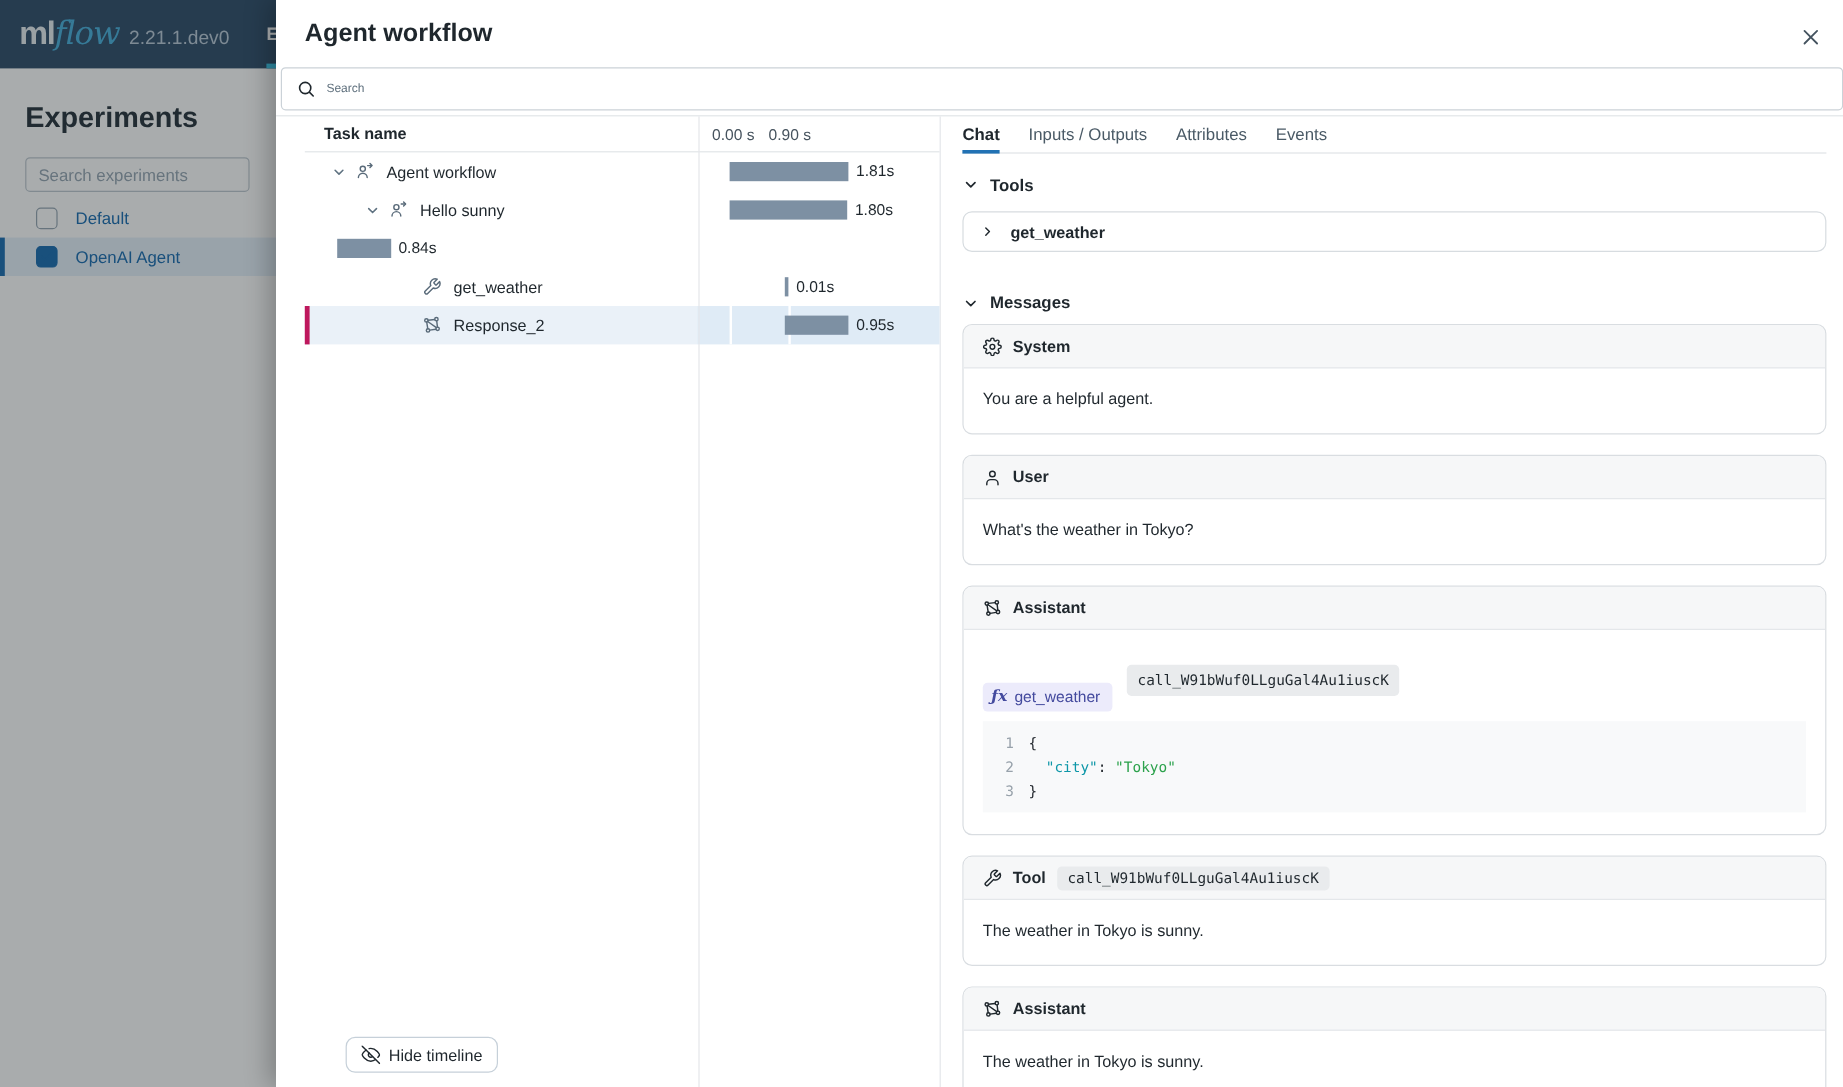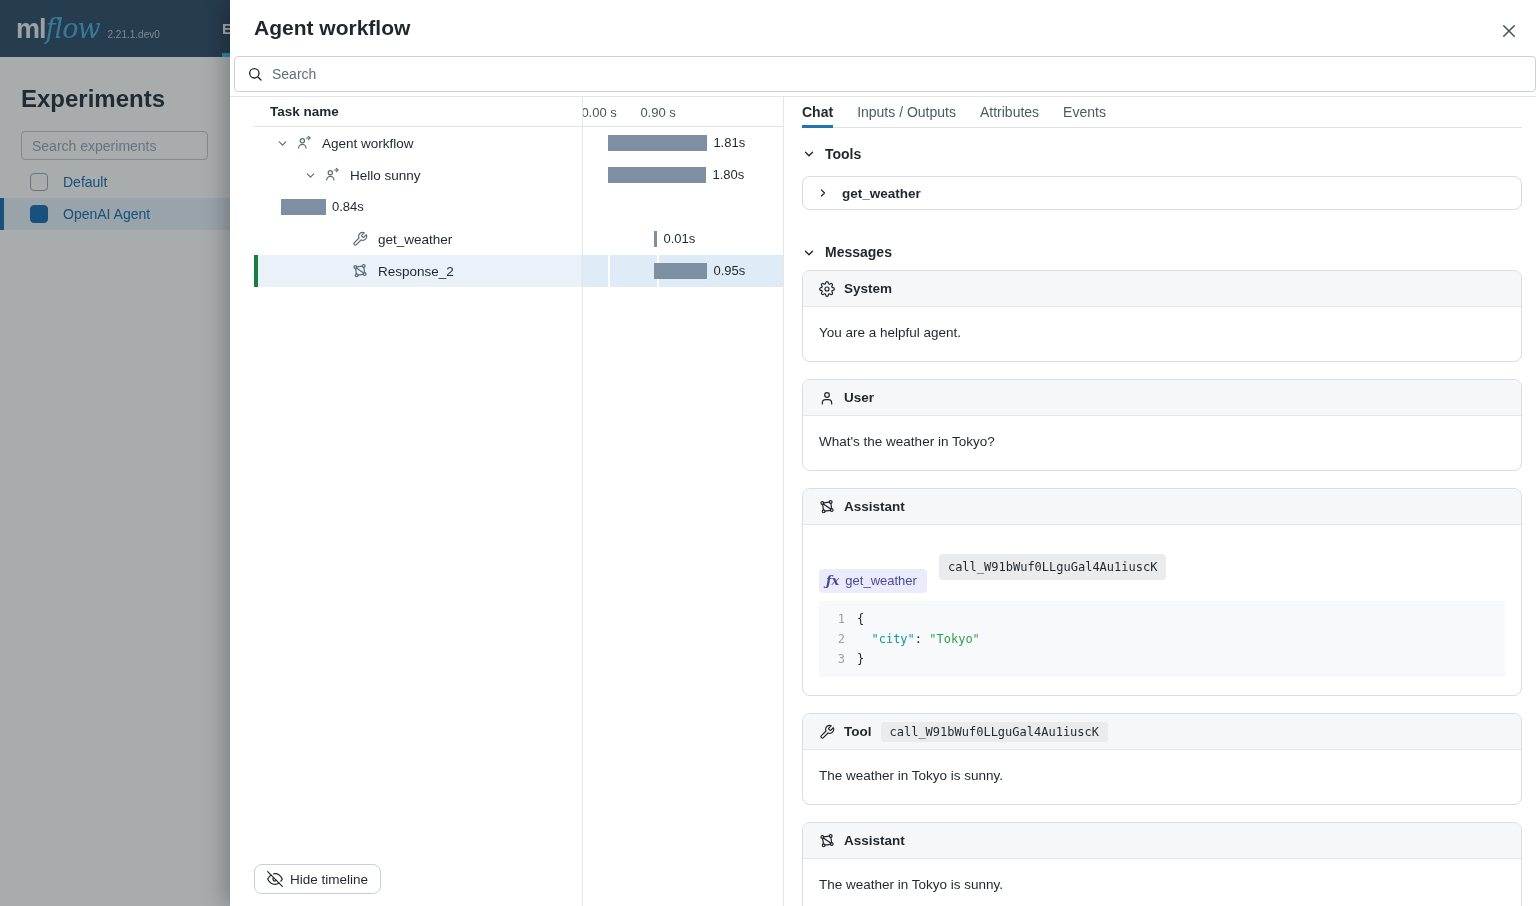--- a/index.html
+++ b/index.html
@@ -4,21 +4,21 @@
 <style>
   * { margin:0; padding:0; box-sizing:border-box; }
   html,body { width:1536px; height:906px; overflow:hidden; font-family:"Liberation Sans",sans-serif; color:#1F272D; background:#fff; }
 
   
   .bg-app { position:absolute; inset:0; z-index:0; background:#fff; }
   .bg-header { height:57px; background:#36536F; display:flex; align-items:center; padding:0 16px; position:relative; }
   .logo { display:flex; align-items:baseline; }
   .logo-ml { color:#E9EEF2; font-weight:bold; font-size:27px; letter-spacing:-1px; }
   .logo-flow { color:#4FB3DE; font-size:27px; font-style:italic; font-family:"DejaVu Serif",serif; letter-spacing:-1px; }
-  .logo-ver { color:#BCCBD9; font-size:10px; margin-left:8px; }
+  .logo-ver { color:#BCCBD9; font-size:16px; margin-left:8px; }
   .bg-nav-item { position:absolute; left:222px; top:0; height:57px; display:flex; align-items:center; color:#fff; font-weight:bold; font-size:15px; }
   .bg-nav-item::after { content:""; position:absolute; left:0; right:-60px; bottom:0; height:4px; background:#43C9ED; }
   .bg-side { padding:28px 0 0 21px; }
   .bg-title { font-size:24px; font-weight:bold; color:#2E3A42; }
   .bg-search { margin-top:18px; width:187px; height:29px; border:1px solid #C2CBD3; border-radius:4px; font-size:14px; color:#2E3A42; padding:0 10px; outline:none; }
   .bg-search::placeholder { color:#9AA9B6; }
   .bg-list { margin-top:6px; margin-left:-21px; }
   .bg-row { height:32px; display:flex; align-items:center; padding-left:30px; gap:15px; font-size:14px; color:#2272B4; }
   .bg-row.selected { background:#E7F1FB; border-left:4px solid #2272B4; padding-left:26px; }
   .cbox { width:18px; height:18px; border:1px solid #9AA9B6; border-radius:4px; background:#fff; flex:none; }
@@ -29,49 +29,49 @@
 
   
   .modal { position:absolute; top:0; left:230px; right:0; bottom:0; background:#fff; z-index:10; display:flex; flex-direction:column; box-shadow:-6px 0 20px rgba(0,0,0,0.25); }
   .modal-header { height:56px; display:flex; align-items:center; padding-left:24px; position:relative; flex:none; }
   .modal-title { font-size:21px; font-weight:bold; }
   .modal-close { position:absolute; top:18px; right:14px; width:26px; height:26px; border:none; background:none; cursor:pointer; color:#44535F; display:flex; align-items:center; justify-content:center; }
   .modal-close svg { width:18px; height:18px; }
   .search-wrap { flex:none; padding-left:4px; height:40px; }
   .msearch { height:36px; border:1px solid #CBD2D8; border-radius:4px; display:flex; align-items:center; padding:0 12px; gap:9px; }
   .msearch svg { width:16px; height:16px; stroke:#5E6F7C; flex:none; }
-  .msearch input { border:none; outline:none; flex:1; font-size:14px; font-family:"Liberation Sans",sans-serif; color:#1F272D; }
+  .msearch input { border:none; outline:none; flex:1; font-size:10px; font-family:"Liberation Sans",sans-serif; color:#1F272D; }
   .msearch input::placeholder { color:#5E6F7C; }
   .modal-body { flex:1; border-top:1px solid #E2E5E8; display:flex; min-height:0; }
 
   
   .left-section { width:530px; flex:none; border-right:1px solid #E4E7EA; position:relative;margin-left:24px; }
   .col-divider { position:absolute; left:328px; top:0; bottom:0; width:1px; background:#E4E7EA; }
   .tree-head { height:30px; display:flex; border-bottom:1px solid #E2E5E8; }
   .th-name { width:328px; padding-left:16px; font-size:13.5px; font-weight:bold; display:flex; align-items:center; }
   .th-axis { width:202px; position:relative; font-size:13px; color:#46535E; }
   .tick { position:absolute; top:50%; transform:translateY(-50%); white-space:nowrap; }
-  .tick.t0 { left:0; } .tick.t1 { left:59px; }
+  .tick.t0 { left:12px; } .tick.t1 { left:59px; }
   .trow { height:32px; display:flex; cursor:pointer; }
   .tname { width:328px; display:flex; align-items:center; }
   .level-0 .tname { padding-left:14px; } .level-1 .tname { padding-left:42px; } .level-2 .tname { padding-left:70px; }
   .chev { width:28px; height:32px; display:flex; align-items:center; justify-content:center; color:#5F7281; flex:none; }
   .chev svg { width:13px; height:13px; }
   .ticon { width:16px; height:16px; color:#5A6B7A; flex:none; }
   .ticon svg { width:16px; height:16px; }
   .tlabel { margin-left:10px; font-size:13.5px; white-space:nowrap; }
   .ttime { width:202px; position:relative; }
   .bar { position:absolute; top:8px; height:16px; background:#7D90A3; }
   .dur { position:absolute; top:0; line-height:32px; font-size:13px; white-space:nowrap; }
-  .trow.selected .tname { background:#EAF1F8; border-left:4px solid #15803d; }
+  .trow.selected .tname { background:#EAF1F8; border-left:4px solid #be185d; }
   .trow.selected.level-2 .tname { padding-left:66px; }
   .trow.selected .ttime { background:#DFEBF6; }
   .gridline { position:absolute; top:0; bottom:0; width:2px; background:#fff; }
   .gl-a { left:27px; } .gl-b { left:76px; }
-  .hide-timeline { position:absolute; left:0; bottom:12px; height:30px; border:1px solid #C6D0D9; border-radius:8px; background:#fff; display:flex; align-items:center; gap:7px; padding:0 12px; font-size:13.5px; font-family:"Liberation Sans",sans-serif; color:#1F272D; cursor:pointer; }
+  .hide-timeline { position:absolute; left:34px; bottom:12px; height:30px; border:1px solid #C6D0D9; border-radius:8px; background:#fff; display:flex; align-items:center; gap:7px; padding:0 12px; font-size:13.5px; font-family:"Liberation Sans",sans-serif; color:#1F272D; cursor:pointer; }
   .hide-timeline svg { width:16px; height:16px; stroke:#44535F; }
 
   
   .detail { flex:1; min-width:0; padding:0 14px 0 18px; overflow:hidden; }
   .tabs { height:31px; border-bottom:1px solid #E0E3E6; display:flex; gap:24px; }
   .tab { position:relative; display:flex; align-items:center; font-size:14px; color:#4A5A66; cursor:pointer; white-space:nowrap; }
   .tab.active { color:#1F272D; font-weight:bold; }
   .tab.active::after { content:""; position:absolute; left:0; right:0; bottom:-1px; height:3px; background:#2272B4; }
   .sect-head { display:flex; align-items:center; gap:9px; height:24px; cursor:pointer; }
   .sect-head.tools { margin:14px 0 10px; } .sect-head.messages { margin:26px 0 10px;align-items:flex-end; }

